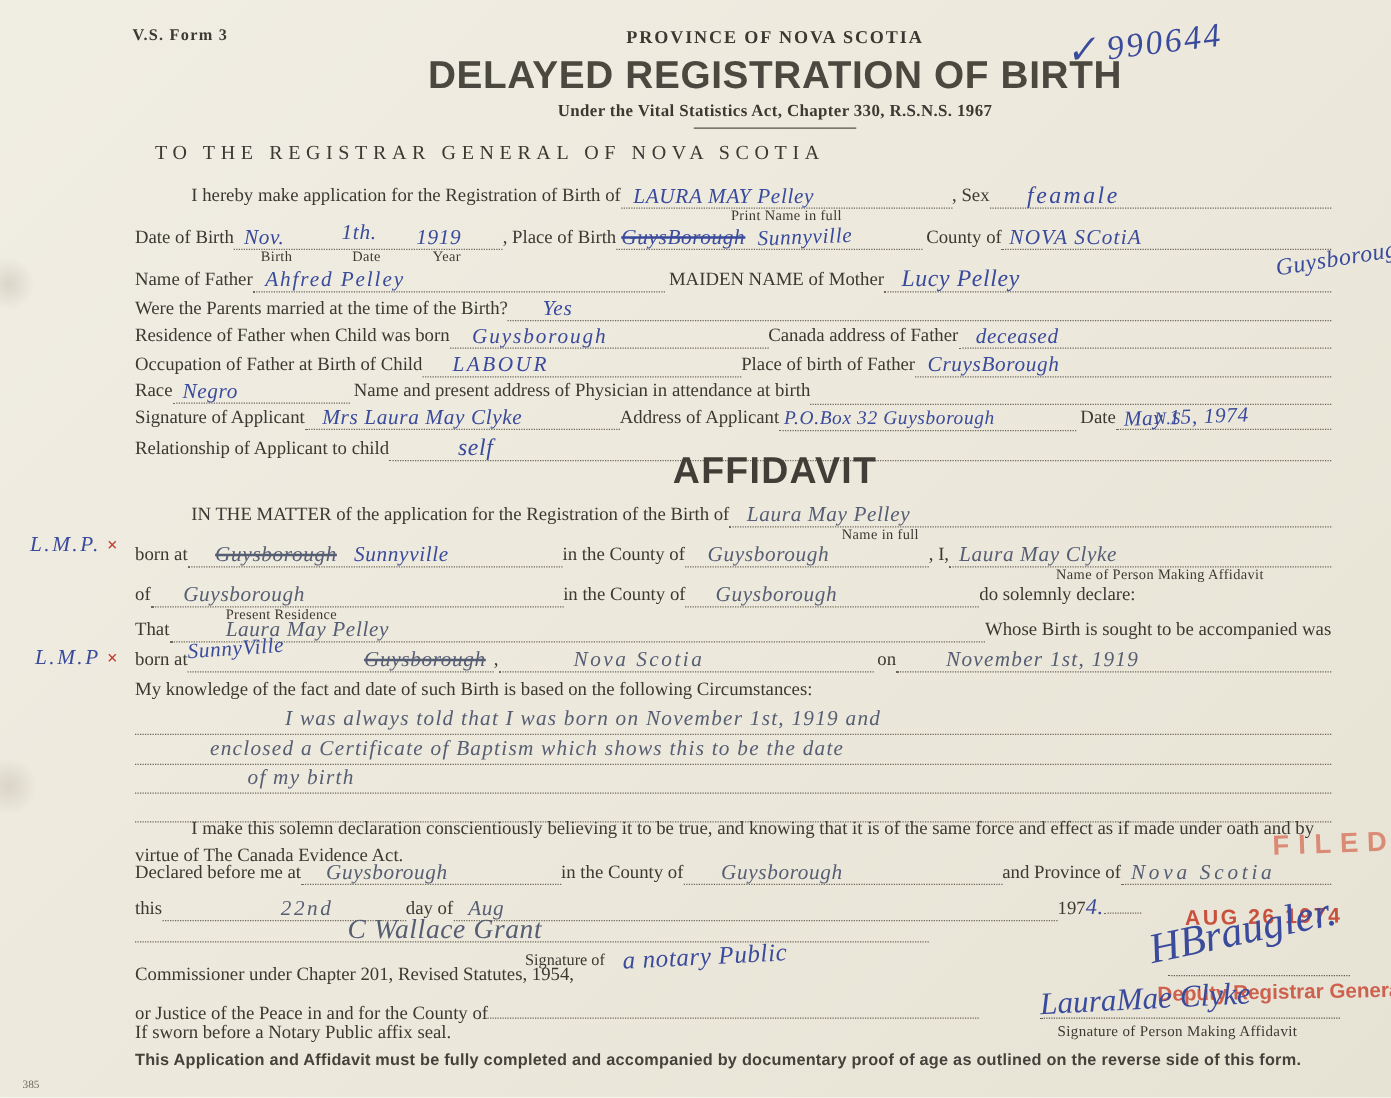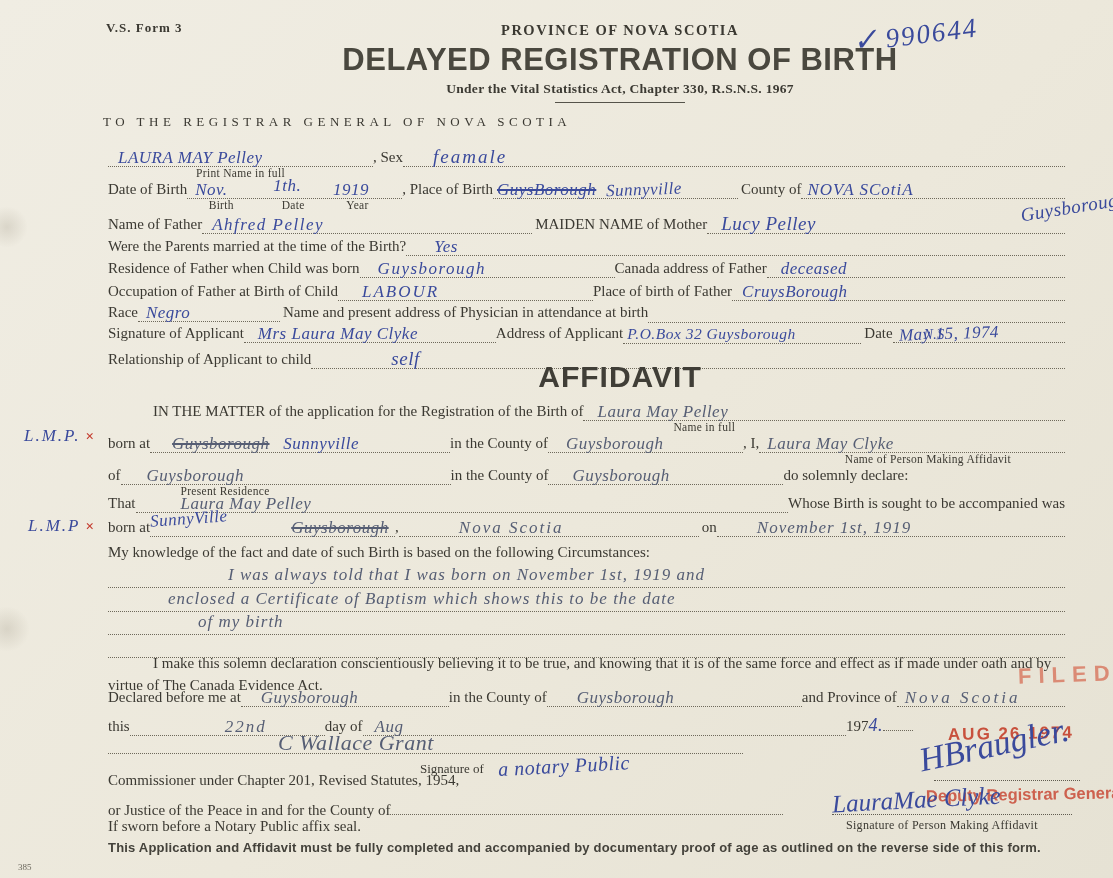--- a/index.html
+++ b/index.html
@@ -10,21 +10,21 @@
   }
   .blemish{position:absolute; border-radius:50%; background:radial-gradient(circle, rgba(120,110,90,.18), rgba(120,110,90,0) 70%);}
   .formno{position:absolute; left:106px; top:20px; font-size:13px; font-weight:bold; letter-spacing:1px;}
   .header-center{position:absolute; left:240px; width:760px; top:22px; text-align:center;}
   .province{font-size:14.5px; font-weight:bold; letter-spacing:1.5px;}
   .doc-title{font-family:"Liberation Sans", sans-serif; font-size:31px; font-weight:700; color:#4a483f; letter-spacing:.5px; margin-top:3px;}
   .act-line{font-size:13.5px; font-weight:bold; margin-top:3px; letter-spacing:.3px;}
   .act-rule{width:130px; height:0; border-bottom:1.5px solid #55534a; margin:5px auto 0 auto;}
   .serial{position:absolute; left:852px; top:16px; transform:rotate(-7deg); font-family:"Liberation Serif",serif; font-style:italic; color:#3a4a9c; font-size:27px; letter-spacing:2px; white-space:nowrap;}
   .serial .check{font-size:30px; margin-right:6px;}
-  .addressee{position:absolute; left:103px; top:114px; font-size:13px; letter-spacing:4.5px; white-space:nowrap;}
+  .addressee{position:absolute; left:124px; top:114px; font-size:16px; letter-spacing:4.5px; white-space:nowrap;}
   .row{position:absolute; left:108px; right:48px; display:flex; align-items:baseline; font-size:15px; white-space:nowrap;}
   .lbl{white-space:pre;}
   .pad-l{padding-left:3px;}
   .indent{padding-left:45px;}
   .fill{border-bottom:1.5px dotted #6e695b; position:relative; min-height:18px;}
   .grow{flex:1;}
   .hint{position:absolute; top:100%; margin-top:1px; font-size:11.5px; color:#3b3932; white-space:nowrap; font-style:normal; letter-spacing:.3px; font-family:"Liberation Serif",serif;}
   .hw{font-family:"Liberation Serif",serif; font-style:italic; font-size:17px; color:#3a4a9c; display:inline-block; line-height:1; letter-spacing:.5px;}
   .hw.dark{color:#565e74;}
   .hw.big{font-size:19px;}
@@ -62,20 +62,21 @@
     <div class="doc-title">DELAYED REGISTRATION OF BIRTH</div>
     <div class="act-line">Under the Vital Statistics Act, Chapter 330, R.S.N.S. 1967</div>
     <div class="act-rule"></div>
   </div>
 
   <div class="serial"><span class="check">✓</span><span>990644</span></div>
 
   <div class="addressee">TO THE REGISTRAR GENERAL OF NOVA SCOTIA</div>
 
   <div class="row" style="top:146px;">
+    <span class="lbl indent">I hereby make application for the Registration of Birth of</span>
     <span class="fill" style="width:265px;">
       <span class="hw" style="padding-left:10px;">LAURA MAY Pelley</span>
       <span class="hint" style="left:50%;transform:translateX(-50%);">Print Name in full</span>
     </span>
     <span class="lbl">, Sex</span>
     <span class="fill grow">
       <span class="hw big" style="padding-left:30px;letter-spacing:2px;">feamale</span>
     </span>
   </div>
 
@@ -164,21 +165,21 @@
     </span>
     <span class="lbl pad-l">Date</span>
     <span class="fill grow">
       <span class="hw tilt" style="padding-left:6px;">May 15, 1974</span>
     </span>
   </div>
 
   <div class="row" style="top:348px;">
     <span class="lbl">Relationship of Applicant to child</span>
     <span class="fill grow">
-      <span class="hw big" style="padding-left:55px;margin-left:25px;">self</span>
+      <span class="hw big" style="padding-left:55px;">self</span>
     </span>
   </div>
 
   <div class="affi-title">AFFIDAVIT</div>
 
   <div class="row" style="top:402px;">
     <span class="lbl indent">IN THE MATTER of the application for the Registration of the Birth of</span>
     <span class="fill grow">
       <span class="hw dark" style="padding-left:14px;">Laura May Pelley</span>
       <span class="hint" style="left:90px;">Name in full</span>

